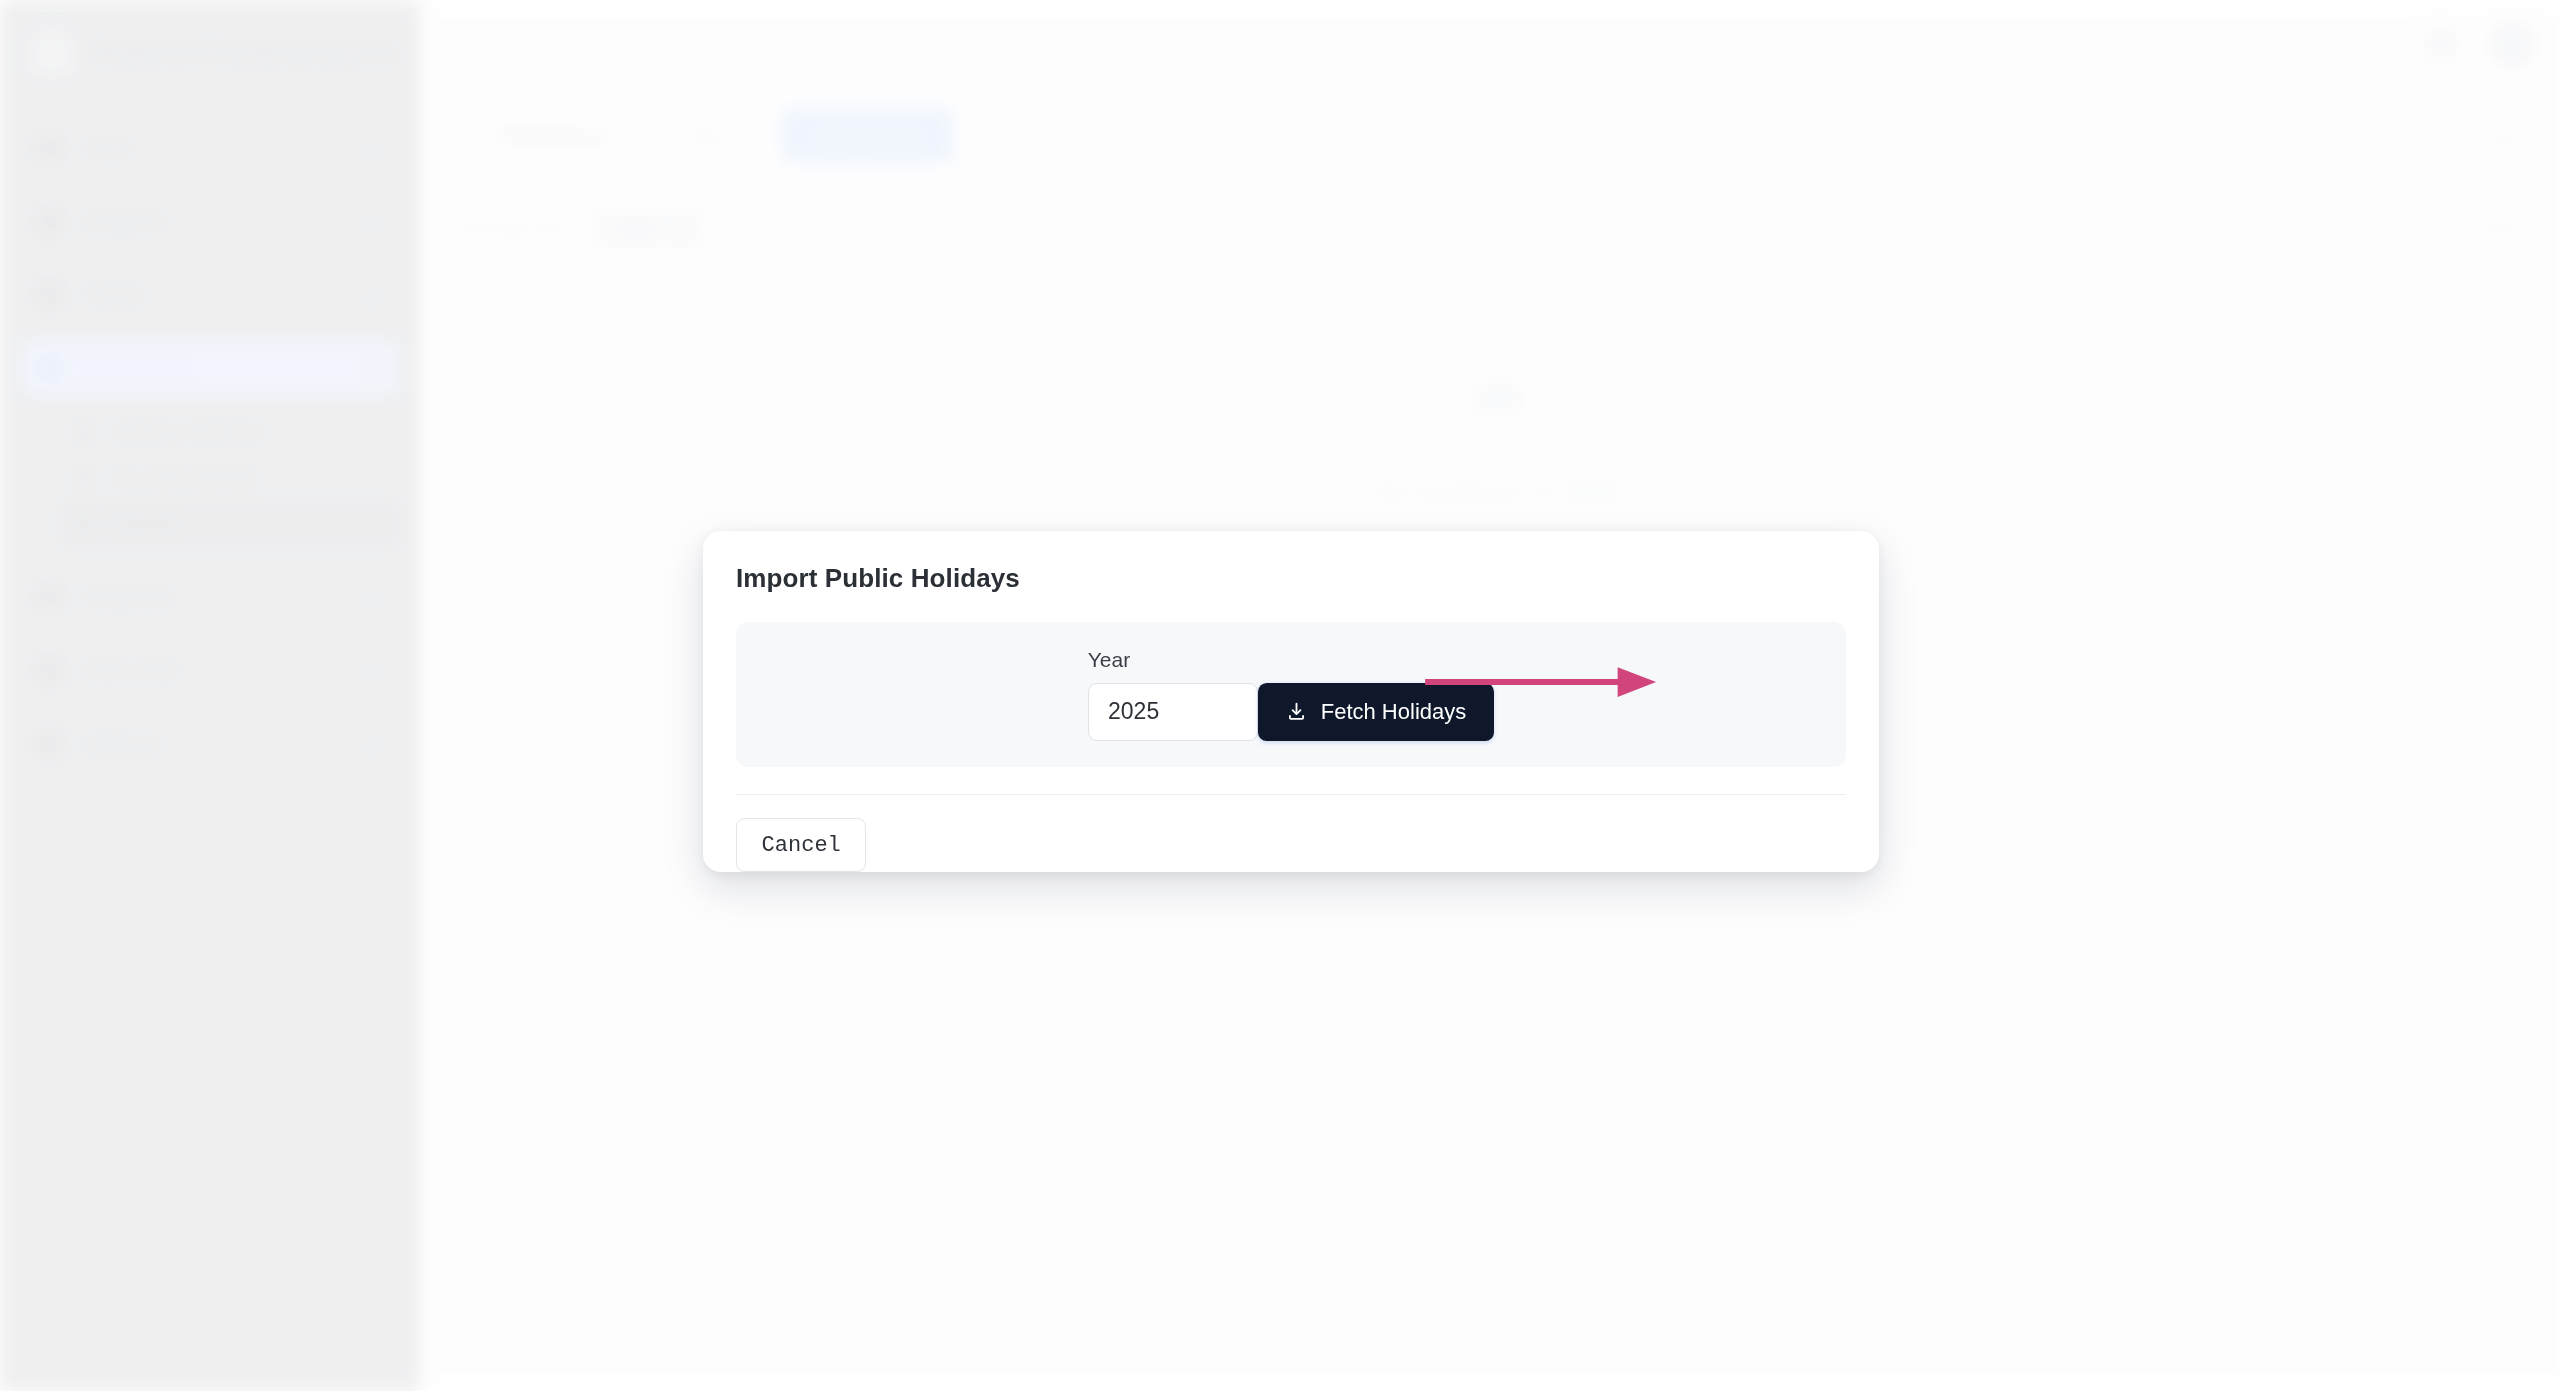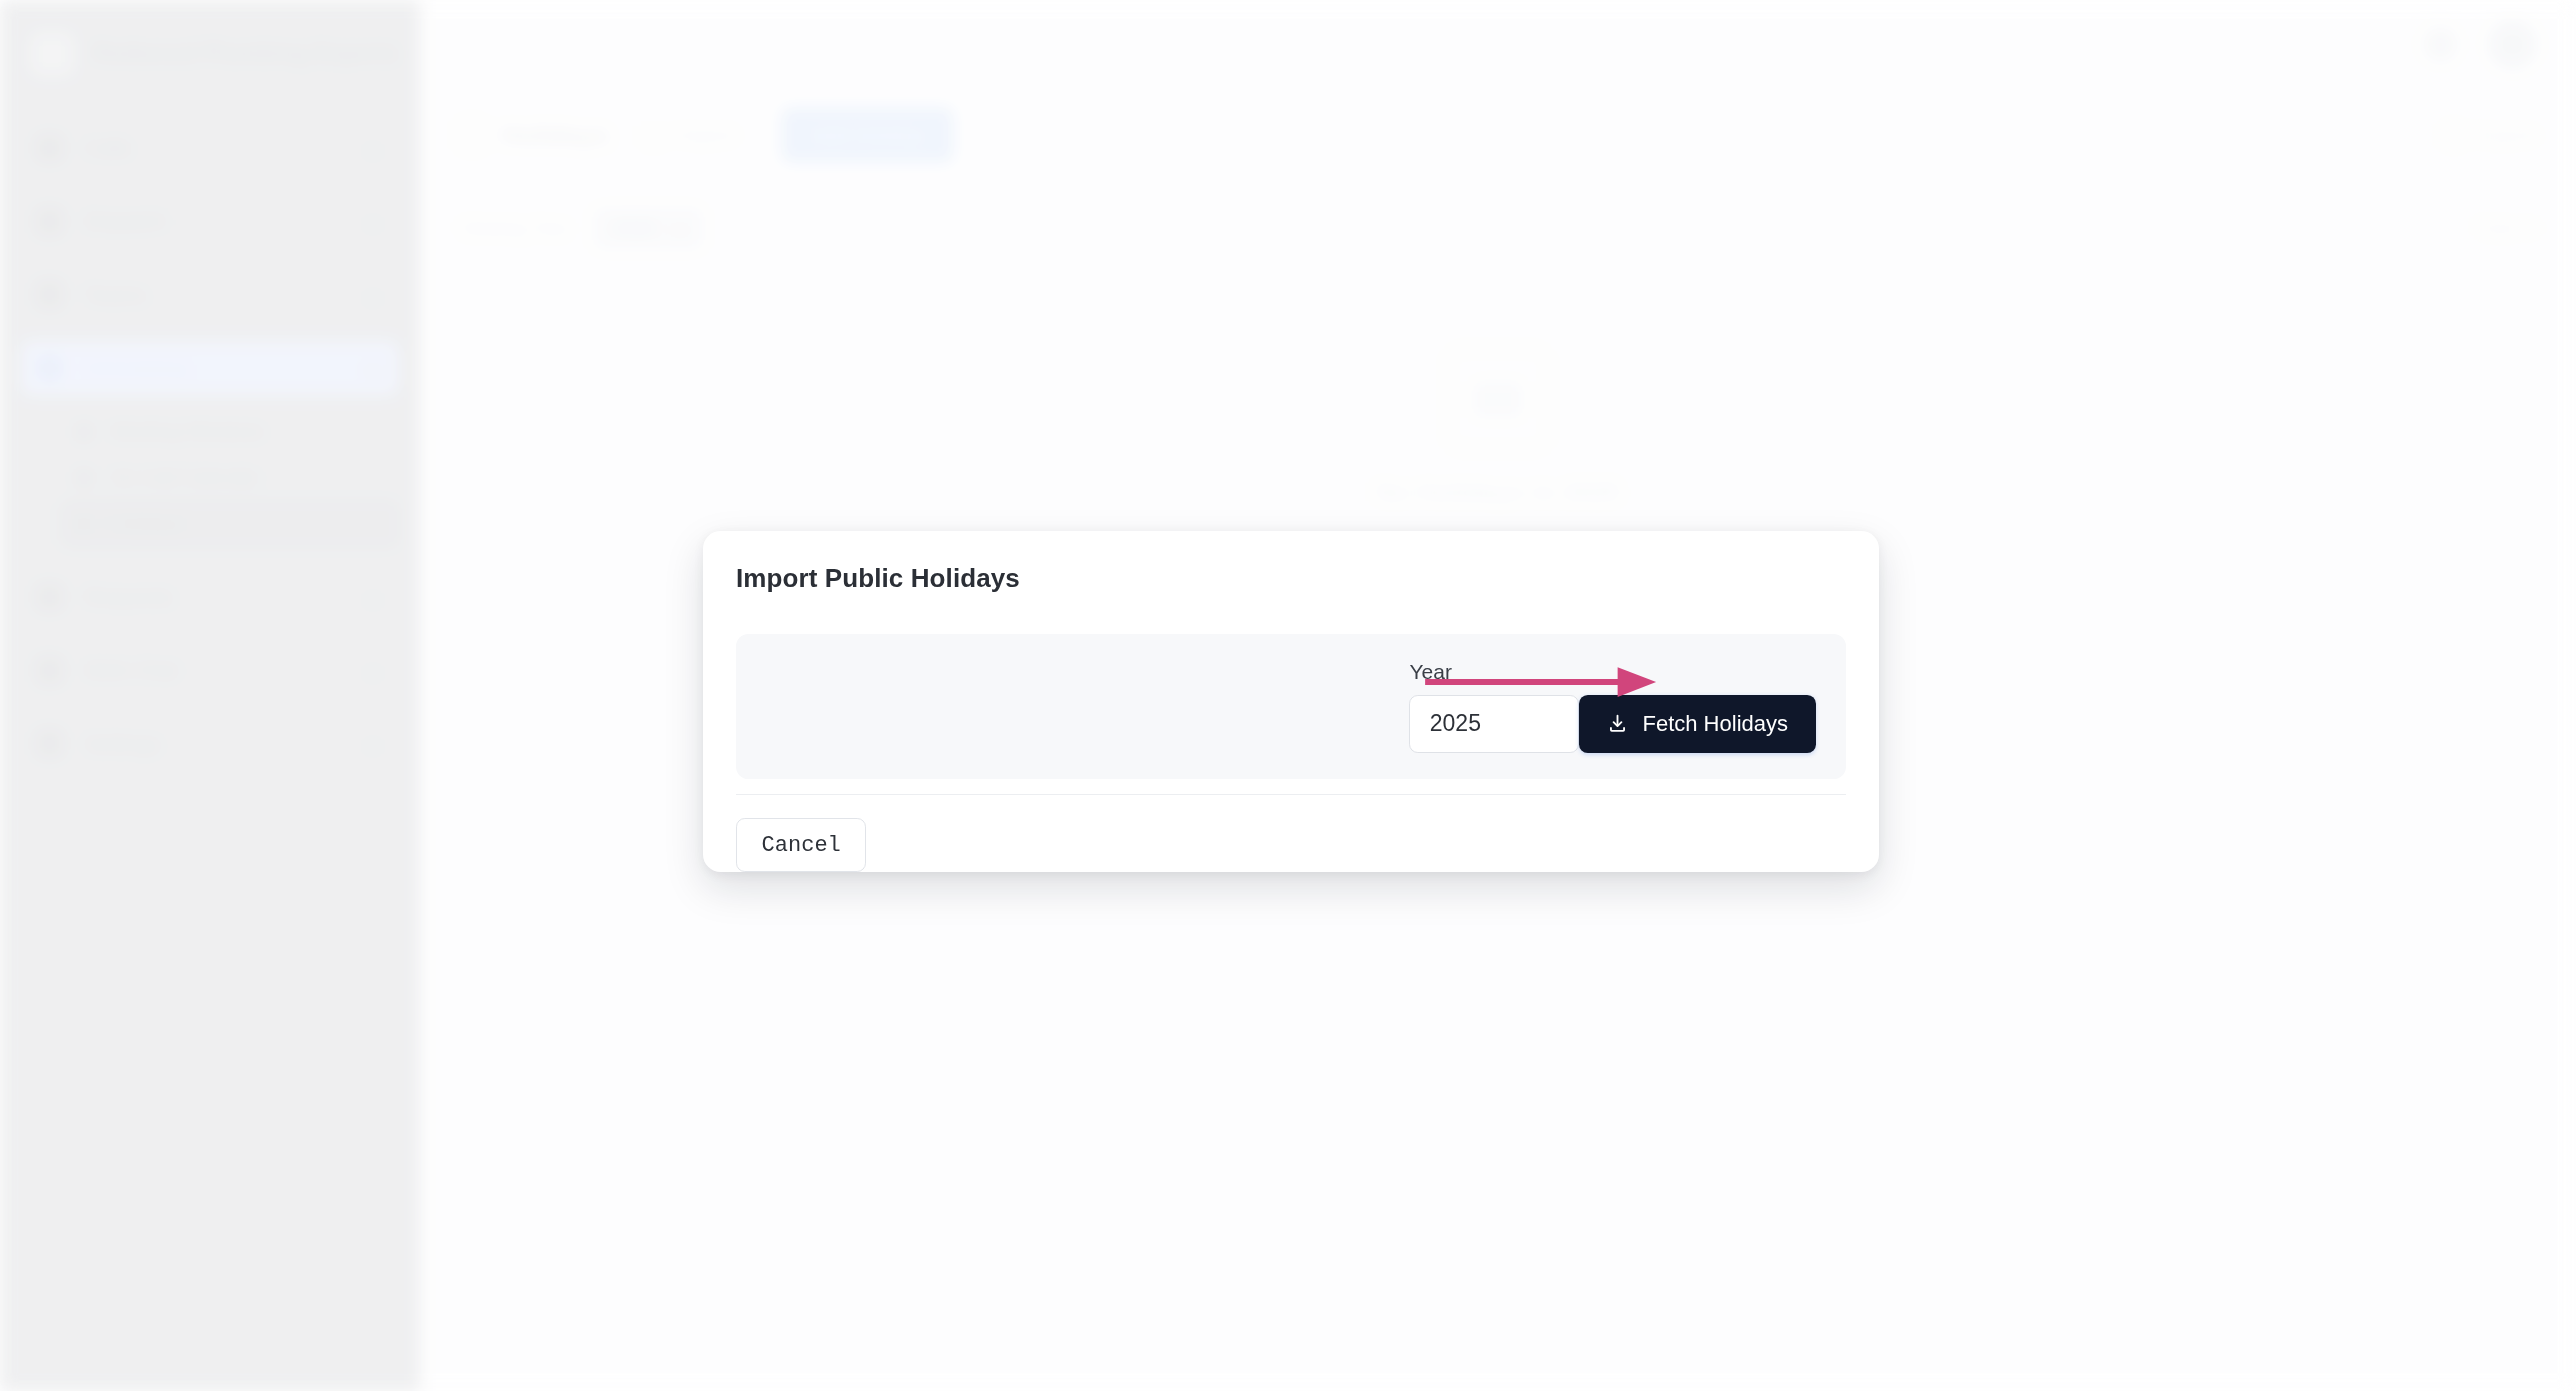--- a/index.html
+++ b/index.html
@@ -259,30 +259,30 @@
     padding: 32px 33px 0 33px;
     display: flex;
     flex-direction: column;
   }
 
   .modal-title {
     font-size: 26px;
     font-weight: 600;
     color: #2b2f36;
     letter-spacing: 0.1px;
-    margin-bottom: 40px;
+    margin-bottom: 28px;
   }
 
   .form-panel {
     background: #f7f8fa;
     border-radius: 12.3px;
     padding: 26px 30px;
     display: flex;
     align-items: flex-end;
-    justify-content: flex-end;
+    justify-content: center;
     position: relative;
     min-height: 130px;
   }
 
   .field { display: flex; flex-direction: column; gap: 10.5px; }
   .field-label {
     font-size: 21px;
     color: #3a3f47;
   }
   .year-input {

